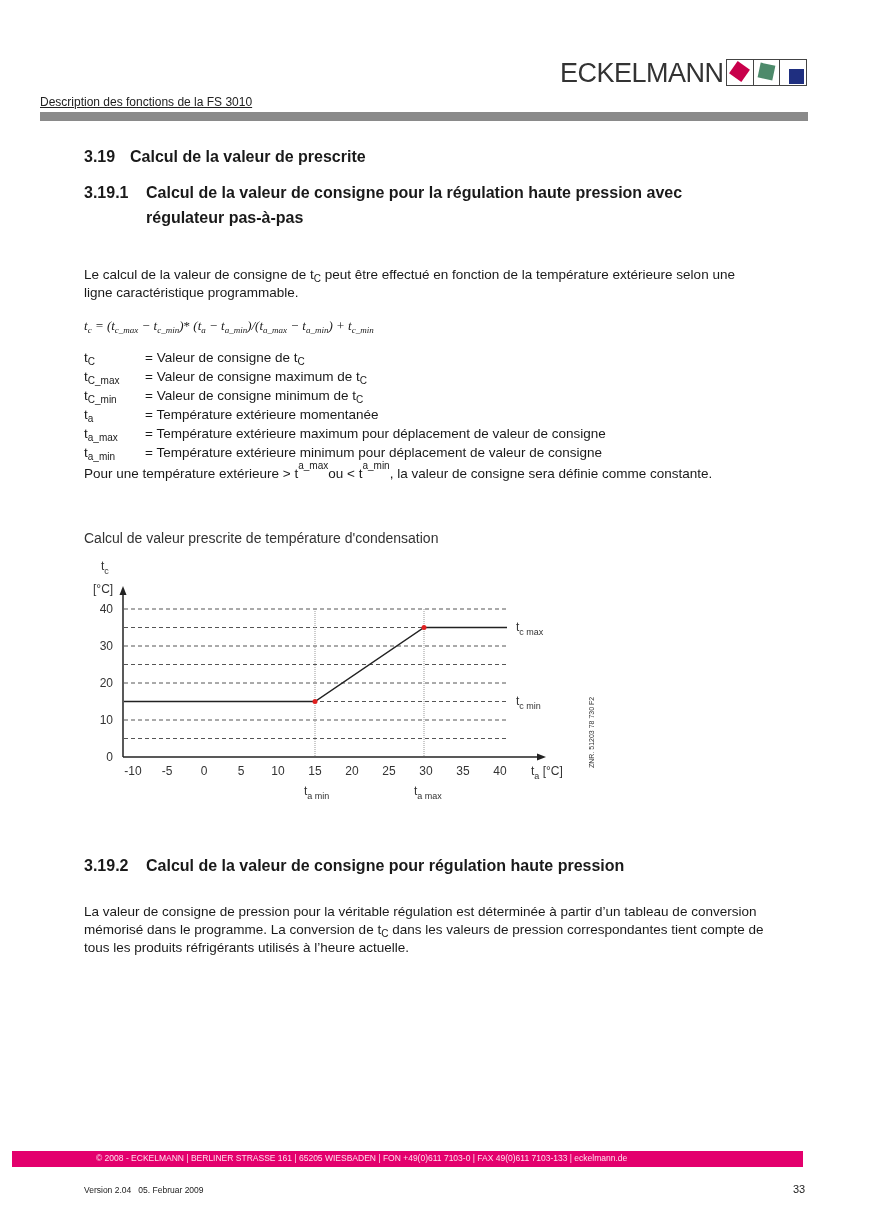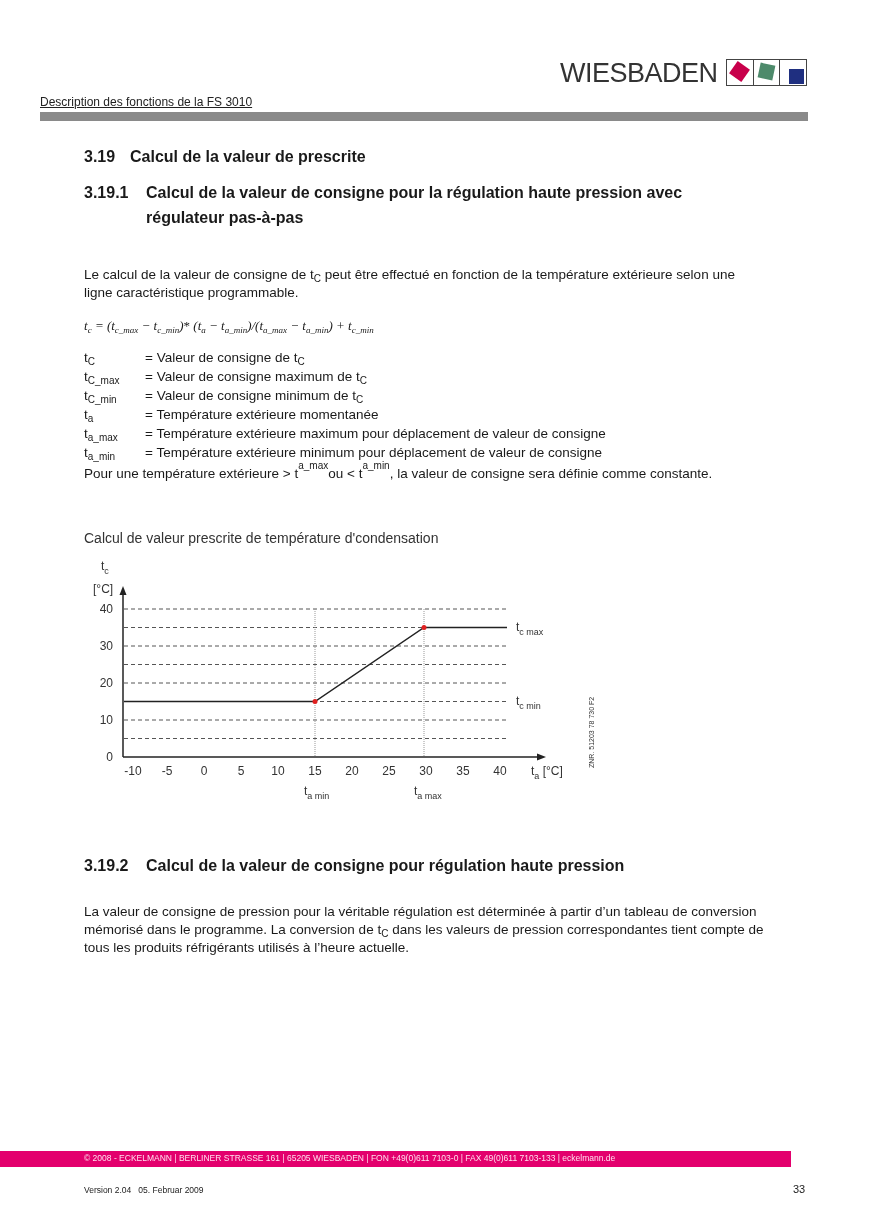--- a/index.html
+++ b/index.html
@@ -20,29 +20,29 @@
   .h3 .num { display: inline-block; width: 62px; }
   .p { font-size: 13.5px; line-height: 18px; }
   sub { font-size: 10px; vertical-align: -3px; line-height: 0; }
   .formula { left: 84px; top: 318px; font-size: 13px; font-style: italic; font-family: "Liberation Serif", serif; }
   .formula sub { font-size: 9px; }
   .defs { left: 84px; top: 350px; font-size: 13.5px; }
   .def-row { height: 19px; display: flex; }
   .def-sym { width: 61px; }
   .caption { left: 84px; top: 530px; font-size: 14px; color: #333; }
   .chart { left: 0; top: 550px; }
-  .footer-bar { left: 0; top: 1151px; width: 791px; height: 16px; background: #e3006d; }
+  .footer-bar { left: 12px; top: 1151px; width: 791px; height: 16px; background: #e3006d; }
   .footer-bar span { position: absolute; left: 84px; top: 2px; font-size: 8.5px; color: #fde; }
   .version { left: 84px; top: 1185px; font-size: 8.5px; color: #222; }
   .page-no { left: 793px; top: 1183px; font-size: 11px; color: #222; }
 </style>
 </head>
 <body>
 
-<div class="abs logo-text">WIESBADEN</div>
+<div class="abs logo-text">ECKELMANN</div>
 <div class="abs logo-boxes">
   <div class="logo-box lb1">
       <div class="sq"></div>
     </div>
   <div class="logo-box lb2">
       <div class="sq"></div>
     </div>
   <div class="logo-box lb3">
       <div class="sq"></div>
     </div>

